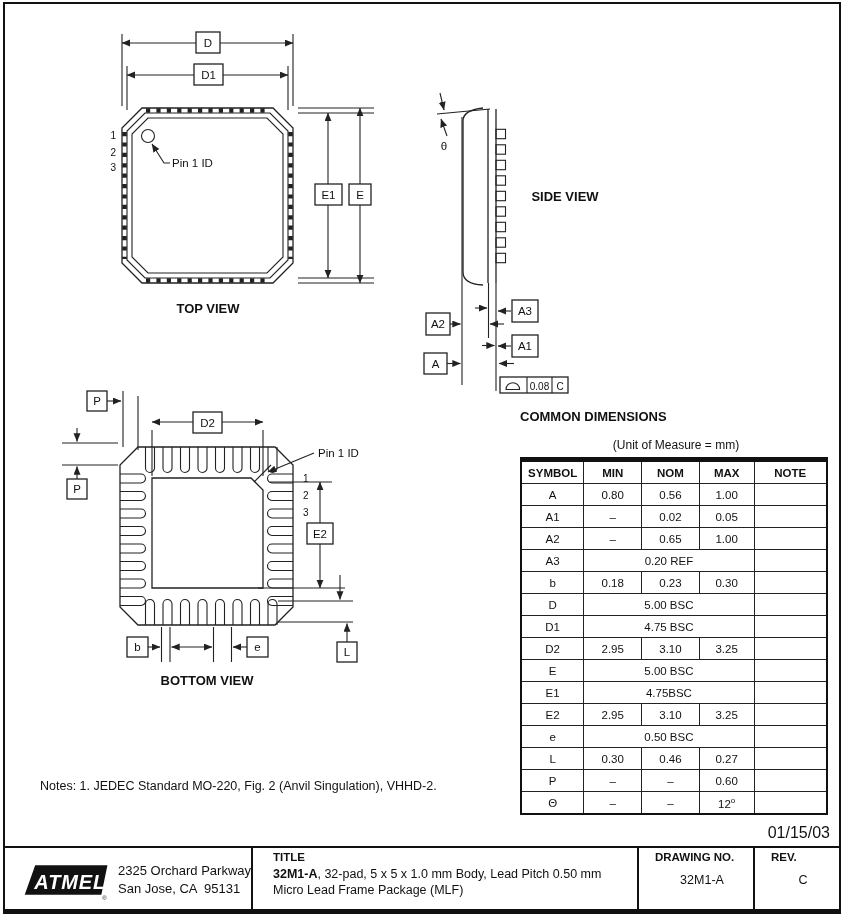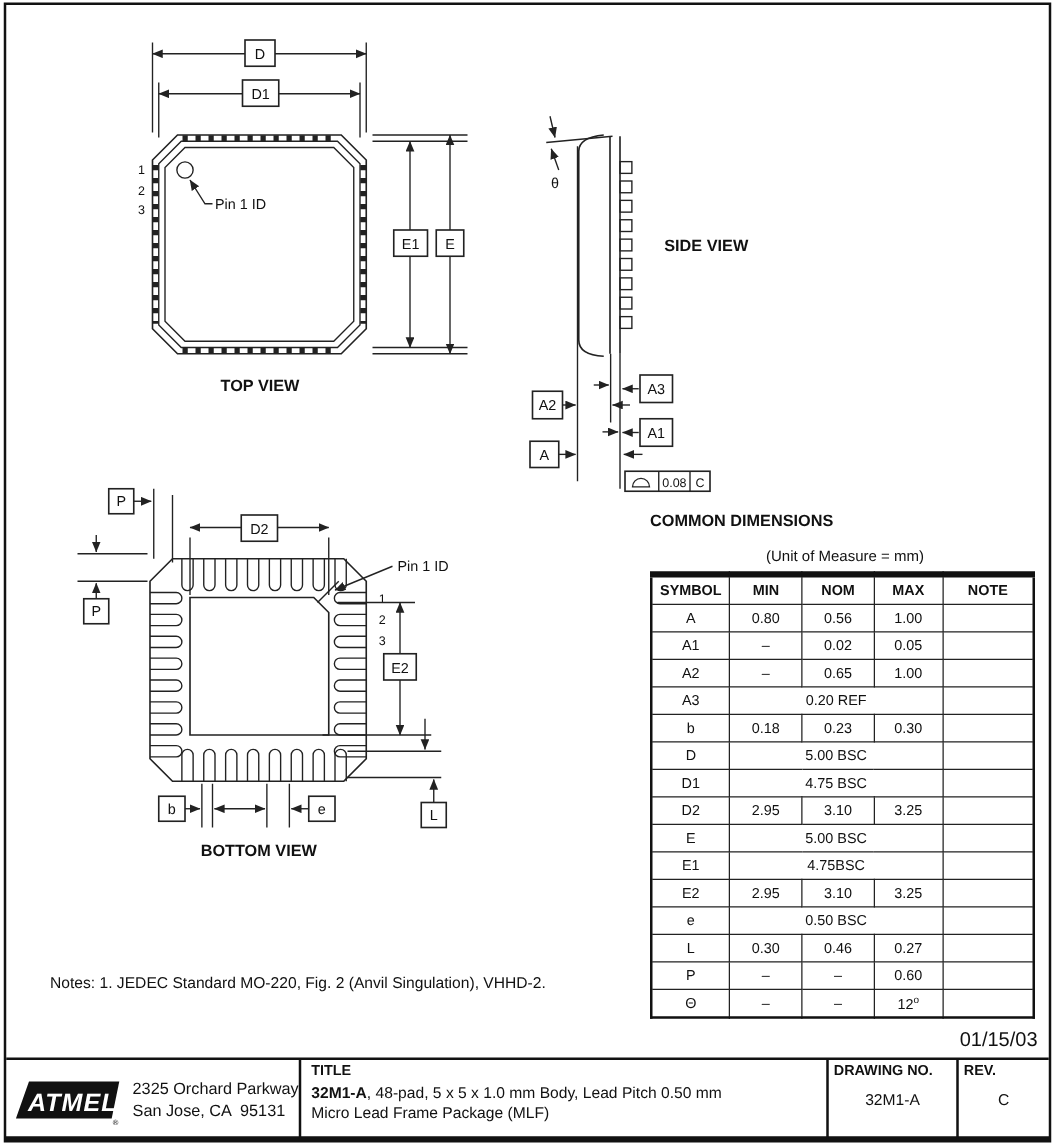--- a/index.html
+++ b/index.html
@@ -25,21 +25,21 @@
   #dims th,#dims td{border:1px solid #222;height:21px;text-align:center;
                     font-size:11.5px;padding:0 2px;}
   #dims th{font-weight:bold;}
   #dims sup{font-size:8px;}
   
   #notes{position:absolute;left:40px;top:779px;font-size:12.5px;}
   #date{position:absolute;left:700px;top:824px;width:130px;text-align:right;font-size:16px;}
   
   #tblock{position:absolute;left:5px;right:6px;top:846px;bottom:5px;
           border-top:2px solid #111;display:flex;}
-  .cell{border-right:2px solid #111;}
+  .cell{border-right:2px solid #111;margin-left:12px;}
   #logo-cell{width:228px;display:flex;align-items:center;padding-left:6px;}
   #addr{font-size:13px;line-height:1.35;margin-left:8px;white-space:pre;}
   #title-cell{flex:1;padding:3px 8px;}
   .blk-label{font-size:11.5px;font-weight:bold;}
   #title-text{font-size:12.5px;margin-top:3px;line-height:1.3;}
   #dno-cell{width:102px;text-align:left;}
   #rev-cell{width:72px;border-right:none;}
   #dno-cell .blk-label,#rev-cell .blk-label{display:block;padding:3px 4px 0 4px;}
   .blk-value{display:block;text-align:center;font-size:12.5px;margin-top:10px;}
 </style>
@@ -401,21 +401,21 @@
       <svg width="100" height="48" viewBox="0 0 100 48">
         <polygon points="14,7 97,7 90,41 2,41" fill="#111"></polygon>
         <text x="13" y="34" fill="#fff" font-family="Liberation Sans, sans-serif" font-size="23" font-weight="bold" font-style="italic" letter-spacing="1">ATMEL</text>
         <text x="91" y="47" fill="#111" font-size="7" font-family="Liberation Sans, sans-serif">®</text>
       </svg>
       <div id="addr"><span>2325 Orchard Parkway</span><br><span>San Jose, CA  95131</span></div>
     </div>
     <div id="title-cell" class="cell">
       <div class="blk-label">TITLE</div>
       <div id="title-text">
-        <b>32M1-A</b><span>, 48-pad, 5 x 5 x 1.0 mm Body, Lead Pitch 0.50 mm</span><br>
+        <b>32M1-A</b><span>, 32-pad, 5 x 5 x 1.0 mm Body, Lead Pitch 0.50 mm</span><br>
         <span>Micro Lead Frame Package (MLF)</span>
       </div>
     </div>
     <div id="dno-cell" class="cell">
       <span class="blk-label">DRAWING NO.</span>
       <span class="blk-value">32M1-A</span>
     </div>
     <div id="rev-cell" class="cell">
       <span class="blk-label">REV.</span>
       <span class="blk-value">C</span>

